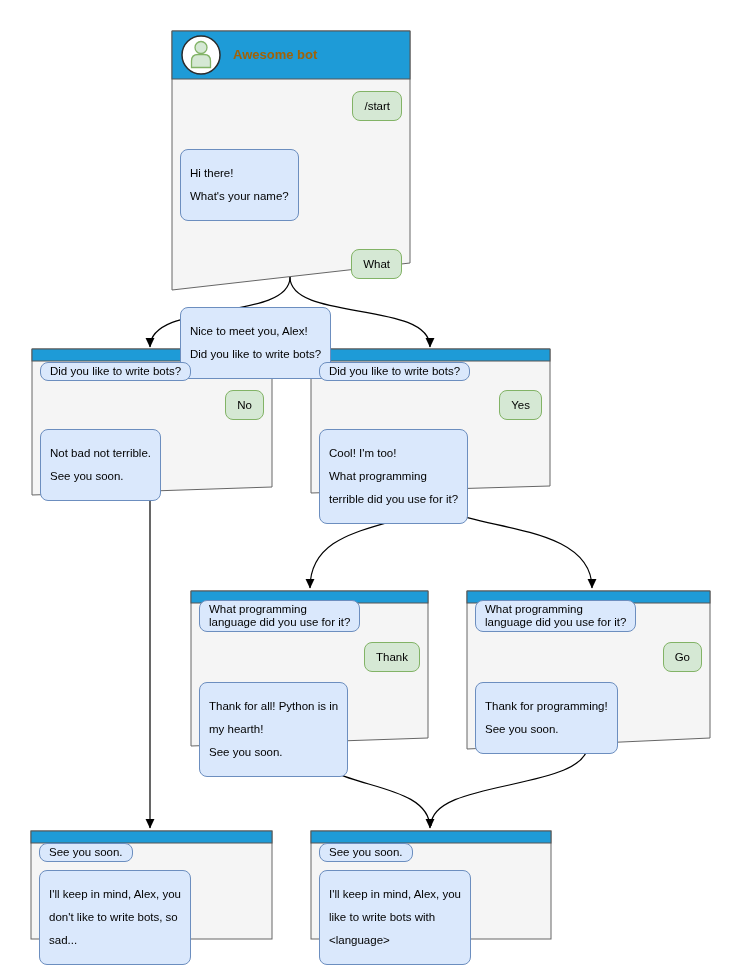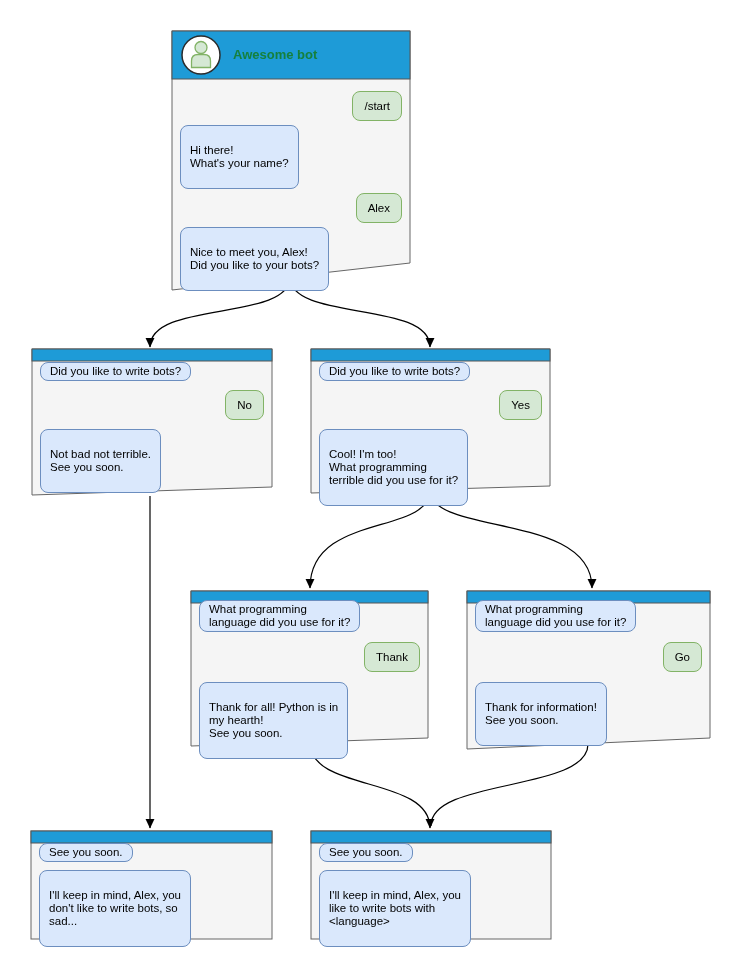--- a/index.html
+++ b/index.html
@@ -8,38 +8,38 @@
     font-family:"Liberation Sans","DejaVu Sans",sans-serif;color:#000;
     overflow:hidden;
   }
   #bg{position:absolute;left:0;top:0;z-index:0;}
   .msgs{
     position:absolute;z-index:1;display:flex;flex-direction:column;
   }
   .msg{
     border:1px solid #6C8EBF;background:#DAE8FC;border-radius:8px;
     width:fit-content;max-width:100%;box-sizing:border-box;
-    white-space:pre-line;font-size:11.5px;line-height:13px;
-    padding:18px 9px;color:#000;
+    white-space:pre-line;font-size:11.5px;line-height:23px;
+    padding:12px 9px;color:#000;
   }
   .msg.user{
     background:#D5E8D4;border-color:#82B366;align-self:flex-end;
     padding:7px 11px;line-height:14px;
   }
   .msg.echo{padding:2px 9px;line-height:13px;}
-  #m-root{left:180px;top:91px;width:222px;gap:4px;}
+  #m-root{left:180px;top:91px;width:222px;gap:28px;}
   #m-no{left:40px;top:362px;width:224px;gap:9px;}
   #m-yes{left:319px;top:362px;width:223px;gap:9px;}
   #m-python{left:199px;top:600px;width:221px;gap:10px;}
   #m-go{left:475px;top:600px;width:227px;gap:10px;}
   #m-end-no{left:39px;top:843px;width:224px;gap:8px;}
   #m-end-yes{left:319px;top:843px;width:224px;gap:8px;}
   #root-title{
     position:absolute;left:233px;top:47px;z-index:1;
-    font-size:13px;font-weight:bold;color:#15803d;
+    font-size:13px;font-weight:bold;color:#a16207;
   }
 </style>
 </head>
 <body>
 
 <div id="canvas">
 
   <svg id="bg" width="743" height="971" viewBox="0 0 743 971">
     <defs>
       <marker id="arrow" viewBox="0 0 10 10" refX="8.5" refY="5" markerWidth="9" markerHeight="9" orient="auto">
@@ -97,23 +97,23 @@
       <rect x="311" y="831" width="240" height="12" stroke="#555555" stroke-width="1" fill="#1E9BD7"></rect>
     </g>
   </svg>
 
   <div id="root-title">Awesome bot</div>
 
   <div class="msgs" id="m-root">
     <div class="msg user">/start</div>
     <div class="msg bot">Hi there!
 What's your name?</div>
-    <div class="msg user">Alex</div>
+    <div class="msg user">What</div>
     <div class="msg bot">Nice to meet you, Alex!
-Did you like to your bots?</div>
+Did you like to write bots?</div>
   </div>
 
   <div class="msgs" id="m-no">
     <div class="msg bot echo">Did you like to write bots?</div>
     <div class="msg user">No</div>
     <div class="msg bot">Not bad not terrible.
 See you soon.</div>
   </div>
 
   <div class="msgs" id="m-yes">
@@ -130,21 +130,21 @@
     <div class="msg user">Thank</div>
     <div class="msg bot">Thank for all! Python is in
 my hearth!
 See you soon.</div>
   </div>
 
   <div class="msgs" id="m-go">
     <div class="msg bot echo">What programming
 language did you use for it?</div>
     <div class="msg user">Go</div>
-    <div class="msg bot">Thank for information!
+    <div class="msg bot">Thank for programming!
 See you soon.</div>
   </div>
 
   <div class="msgs" id="m-end-no">
     <div class="msg bot echo">See you soon.</div>
     <div class="msg bot">I'll keep in mind, Alex, you
 don't like to write bots, so
 sad...</div>
   </div>
 

